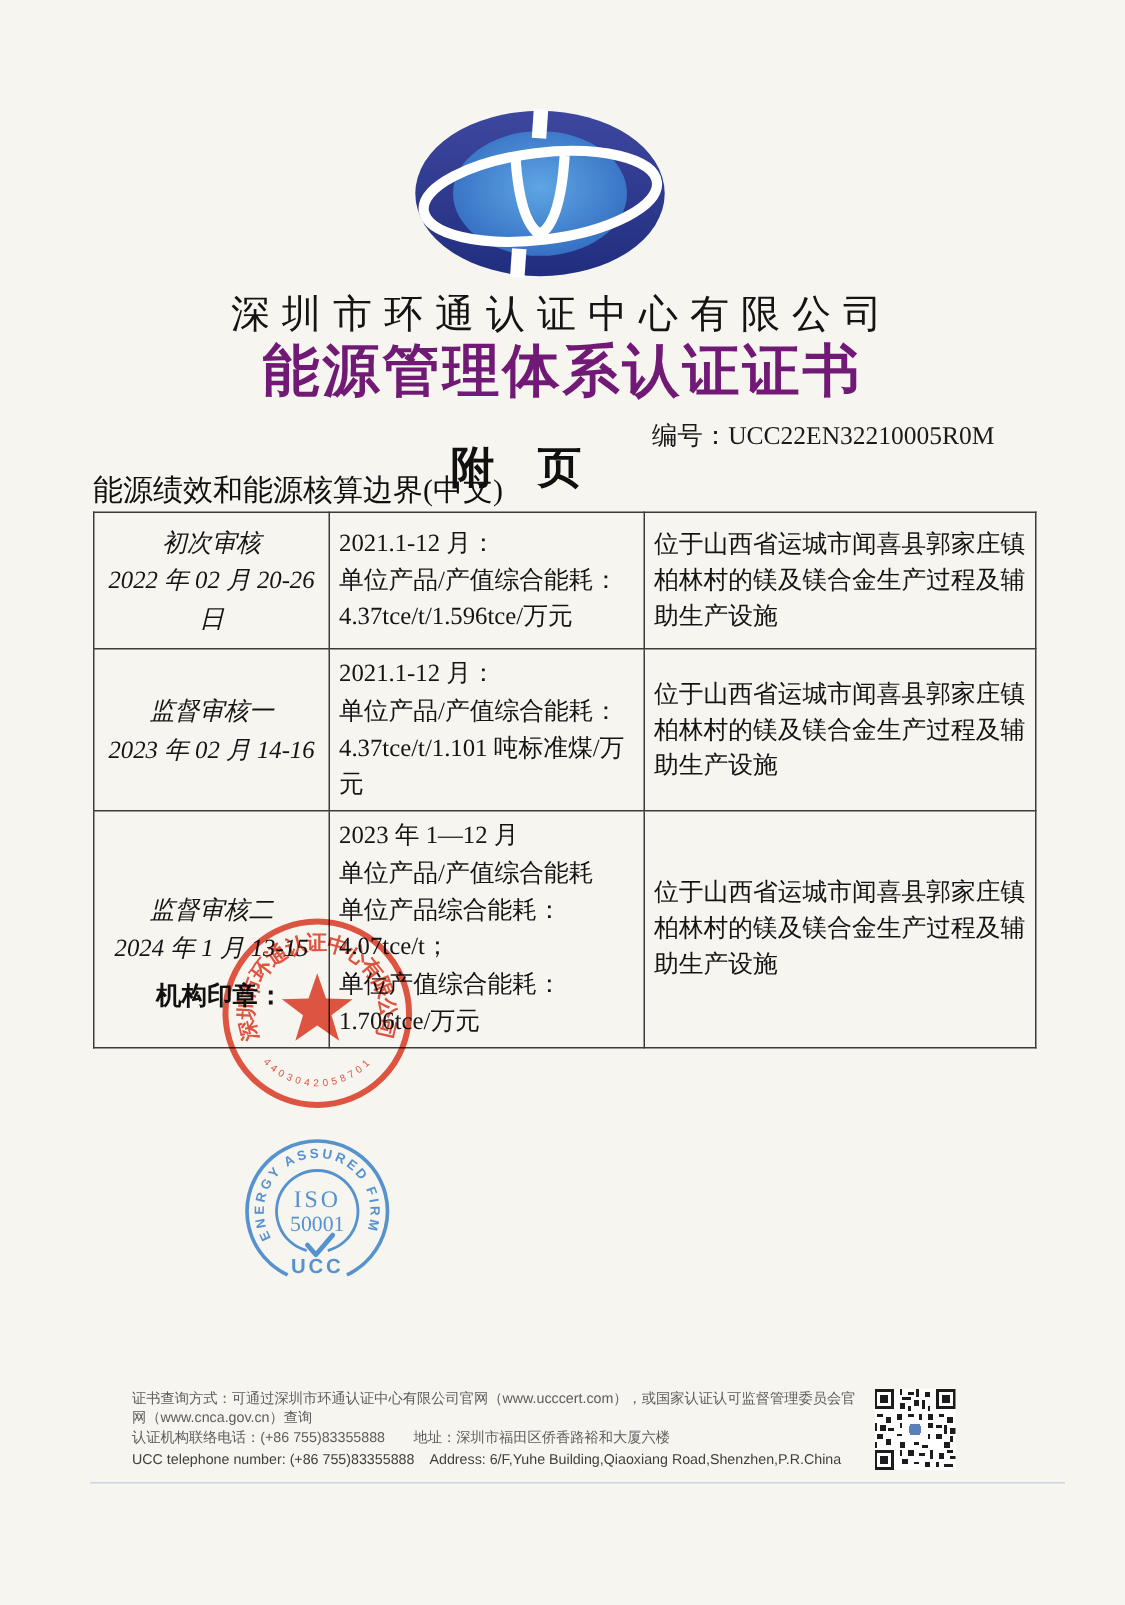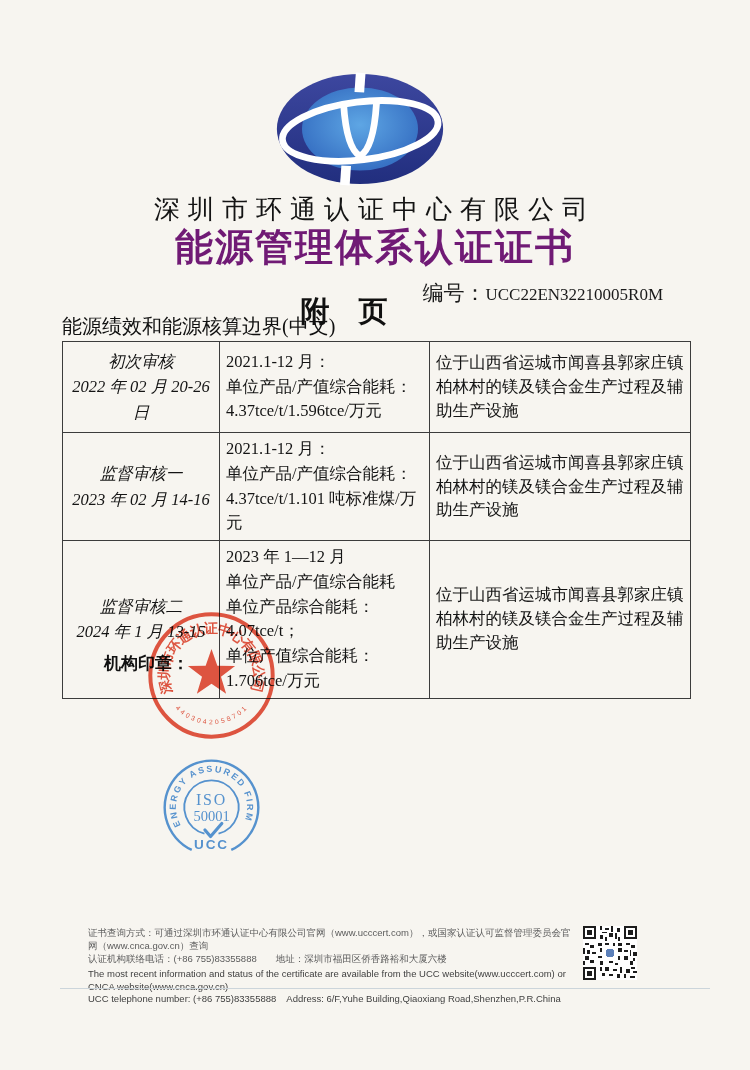--- a/index.html
+++ b/index.html
@@ -22,21 +22,21 @@
   }
   #cert-title{
     left:0;top:222px;width:750px;text-align:center;
     font-family:"Liberation Sans","DejaVu Sans",sans-serif;
     font-size:38px;font-weight:bold;letter-spacing:2px;color:#701a75;
   }
   #cert-no{
     left:0;top:279px;width:663px;text-align:right;
     font-size:17px;color:#1a1a1a;
   }
-  #cert-no .cn{font-size:21px;}
+  #cert-no .cn{font-size:17px;}
   #appendix-title{
     left:0;top:292px;width:688px;text-align:center;
     font-family:"Liberation Sans","DejaVu Sans",sans-serif;
     font-size:29px;font-weight:bold;color:#101010;
   }
   #section-title{
     left:62px;top:313px;font-size:20px;color:#101010;
   }
 
   
@@ -184,21 +184,20 @@
   <text x="55" y="52" text-anchor="middle" font-family="Liberation Serif, DejaVu Serif, serif" font-size="17" letter-spacing="2" fill="#4a8fd8">ISO</text>
   <text x="55" y="69" text-anchor="middle" font-family="Liberation Serif, DejaVu Serif, serif" font-size="15.5" fill="#4a8fd8">50001</text>
   <path d="M48,79 l6,7 l12,-14" fill="none" stroke="#4a8fd8" stroke-width="3.4" stroke-linecap="round" stroke-linejoin="round"></path>
   <text x="55" y="99" text-anchor="middle" font-family="Liberation Sans, DejaVu Sans, sans-serif" font-size="14.5" font-weight="bold" letter-spacing="2" fill="#4a8fd8">UCC</text>
 </svg>
 
 <div id="footer" class="abs">
   <div class="f-cn">证书查询方式：可通过深圳市环通认证中心有限公司官网（www.ucccert.com），或国家认证认可监督管理委员会官网（www.cnca.gov.cn）查询</div>
   <div class="f-cn">认证机构联络电话：(+86 755)83355888　　地址：深圳市福田区侨香路裕和大厦六楼</div>
   <div class="f-gap"></div>
-  <div class="f-en">The most recent information and status of the certificate are available from the UCC website(www.ucccert.com) or CNCA website(www.cnca.gov.cn)</div>
   <div class="f-en">UCC telephone number: (+86 755)83355888    Address: 6/F,Yuhe Building,Qiaoxiang Road,Shenzhen,P.R.China</div>
 </div>
 
 <svg id="qr-code" class="abs" viewBox="0 0 29 29" shape-rendering="crispEdges">
   <rect x="0" y="0" width="29" height="29" fill="#ffffff"></rect>
   <g fill="#1c1c1c">
     <path d="M0,0h7v7h-7z M1,1v5h5v-1h-4v-4z" fill="none"></path>
     <rect x="0" y="0" width="7" height="1"></rect>
       <rect x="0" y="6" width="7" height="1"></rect>
     <rect x="0" y="1" width="1" height="5"></rect>

